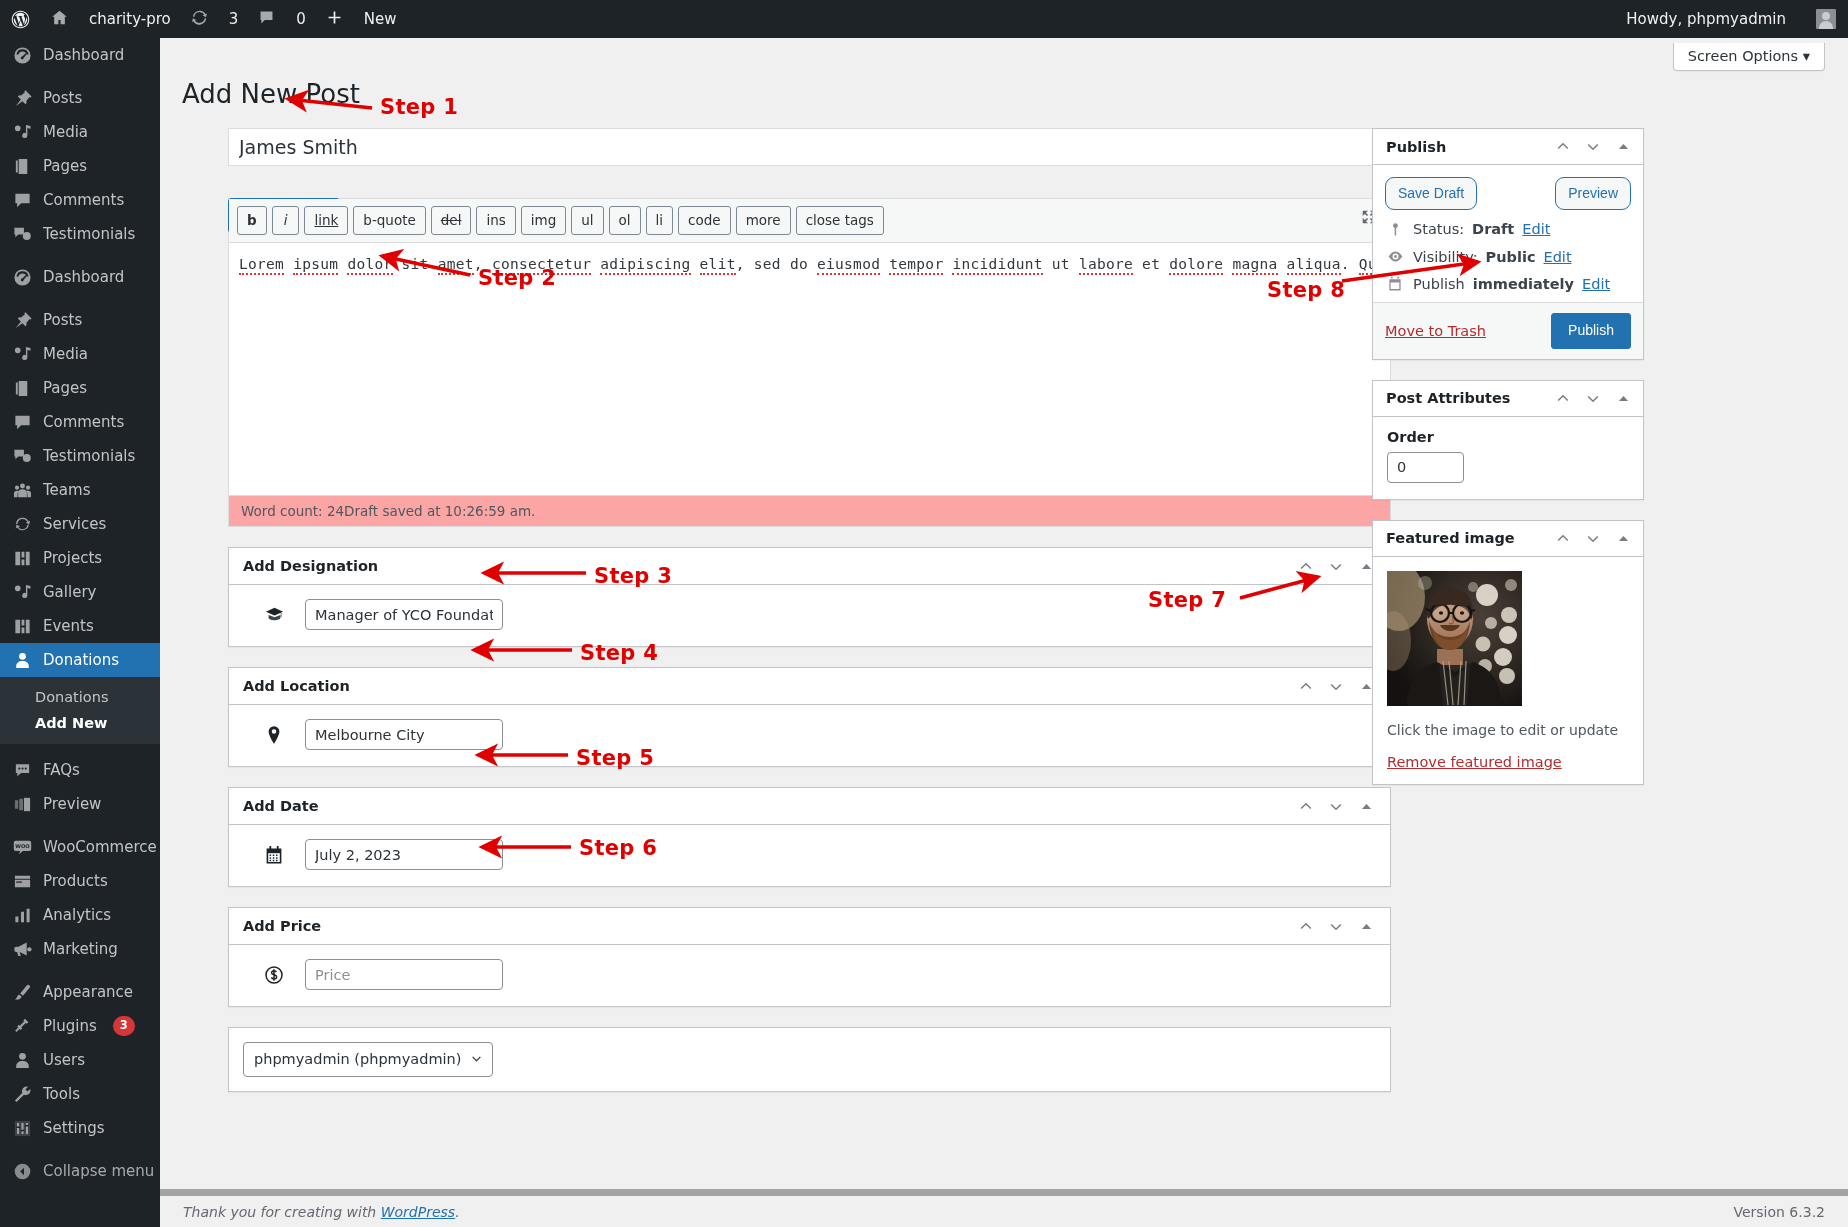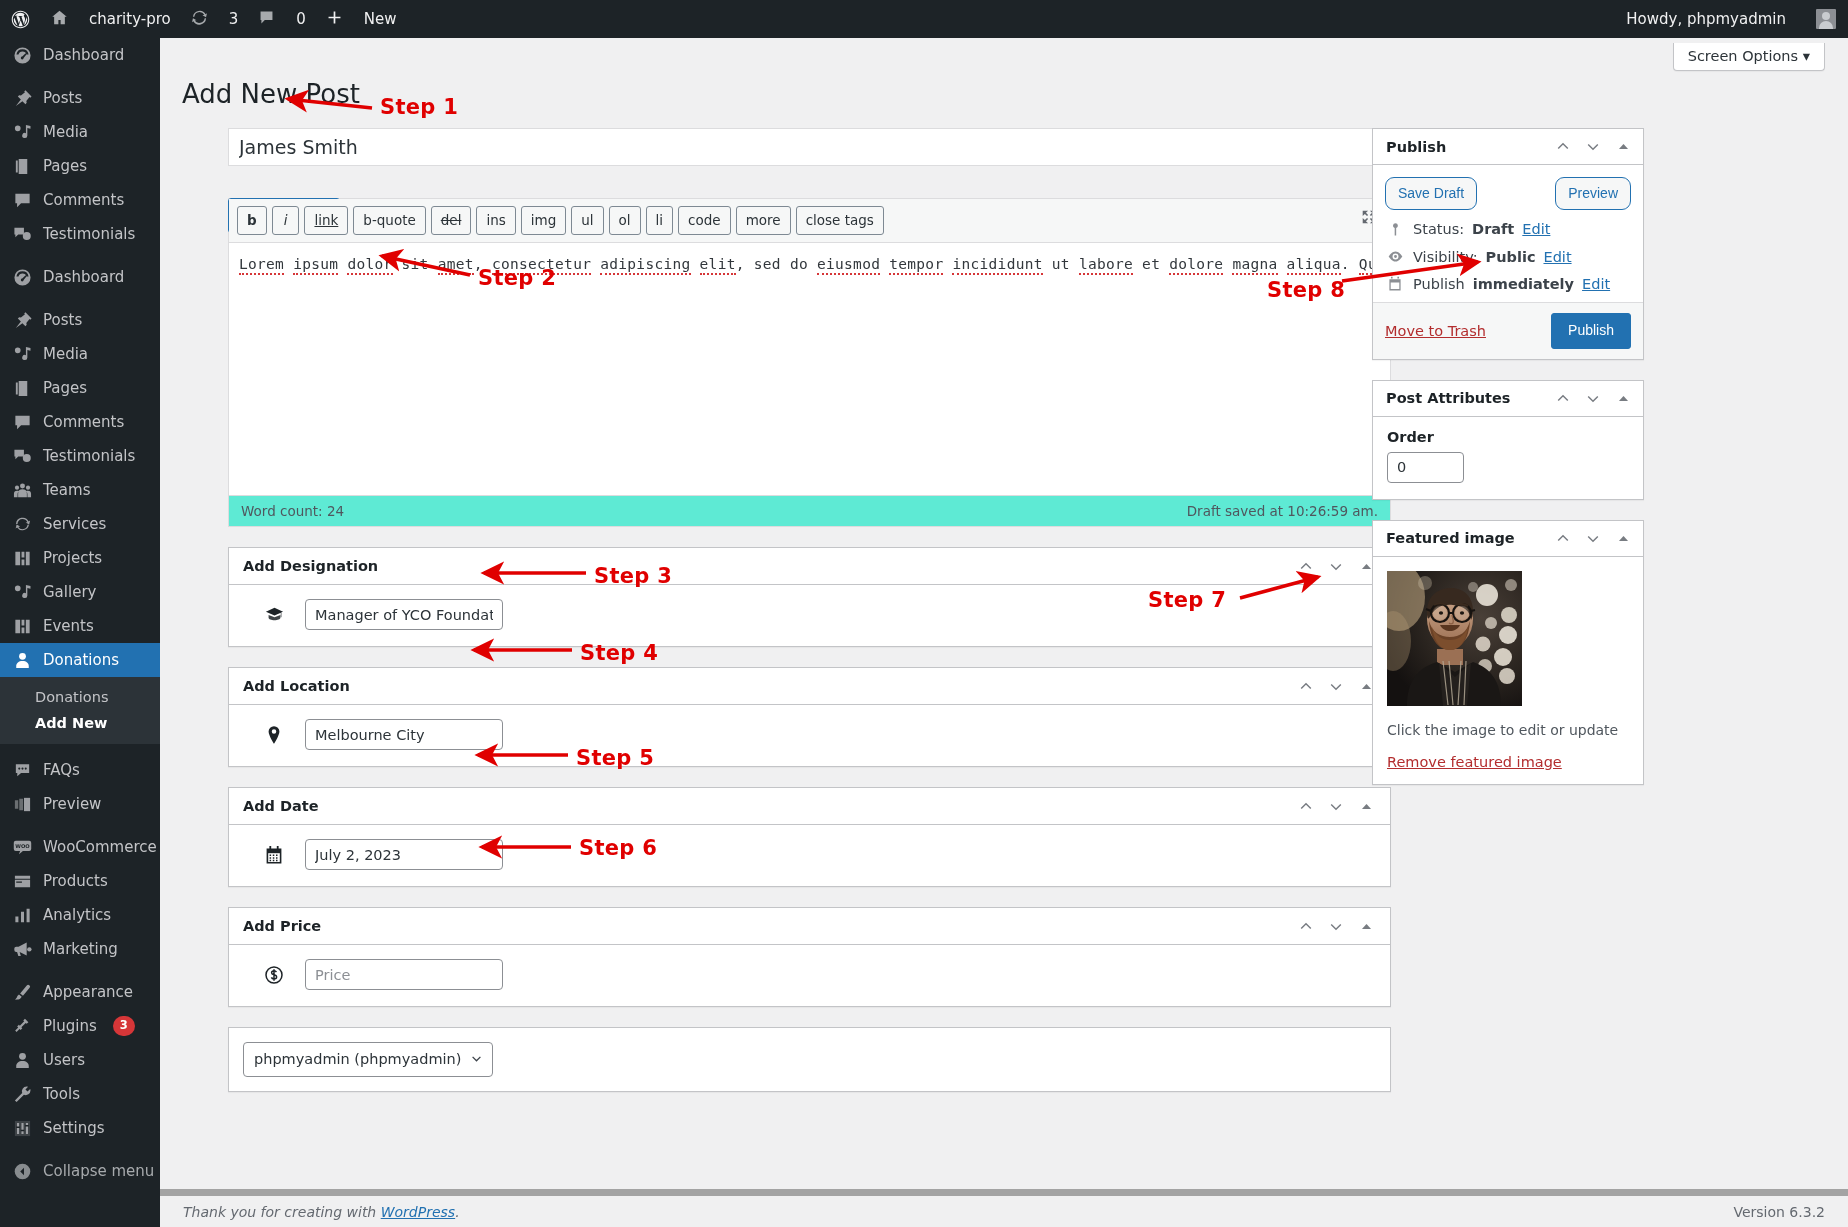--- a/index.html
+++ b/index.html
@@ -135,22 +135,22 @@
   .content-area {
     height:252px; padding:11px 10px; background:#fff;
   }
   .content-text {
     font-family:"DejaVu Sans Mono", monospace;
     font-size:14.5px; color:#32373c; line-height:1.5;
     letter-spacing:.3px; white-space:nowrap; overflow:hidden;
   }
   .spellcheck { border-bottom:2px dotted #d63638; padding-bottom:1px; }
   .post-status-bar {
-    background:#5eead4; border-top:1px solid #dcdcde;
-    display:flex; justify-content:space-between; align-items:center;
+    background:#fca5a5; border-top:1px solid #dcdcde;
+    display:flex; align-items:center;
     padding:7px 12px; font-size:13.5px; color:#50575e;
   }
 
   
   .postbox {
     background:#fff; border:1px solid #c3c4c7; margin-top:20px;
     box-shadow:0 1px 1px rgba(0,0,0,.04);
   }
   .postbox-header {
     display:flex; align-items:center; border-bottom:1px solid #c3c4c7;

